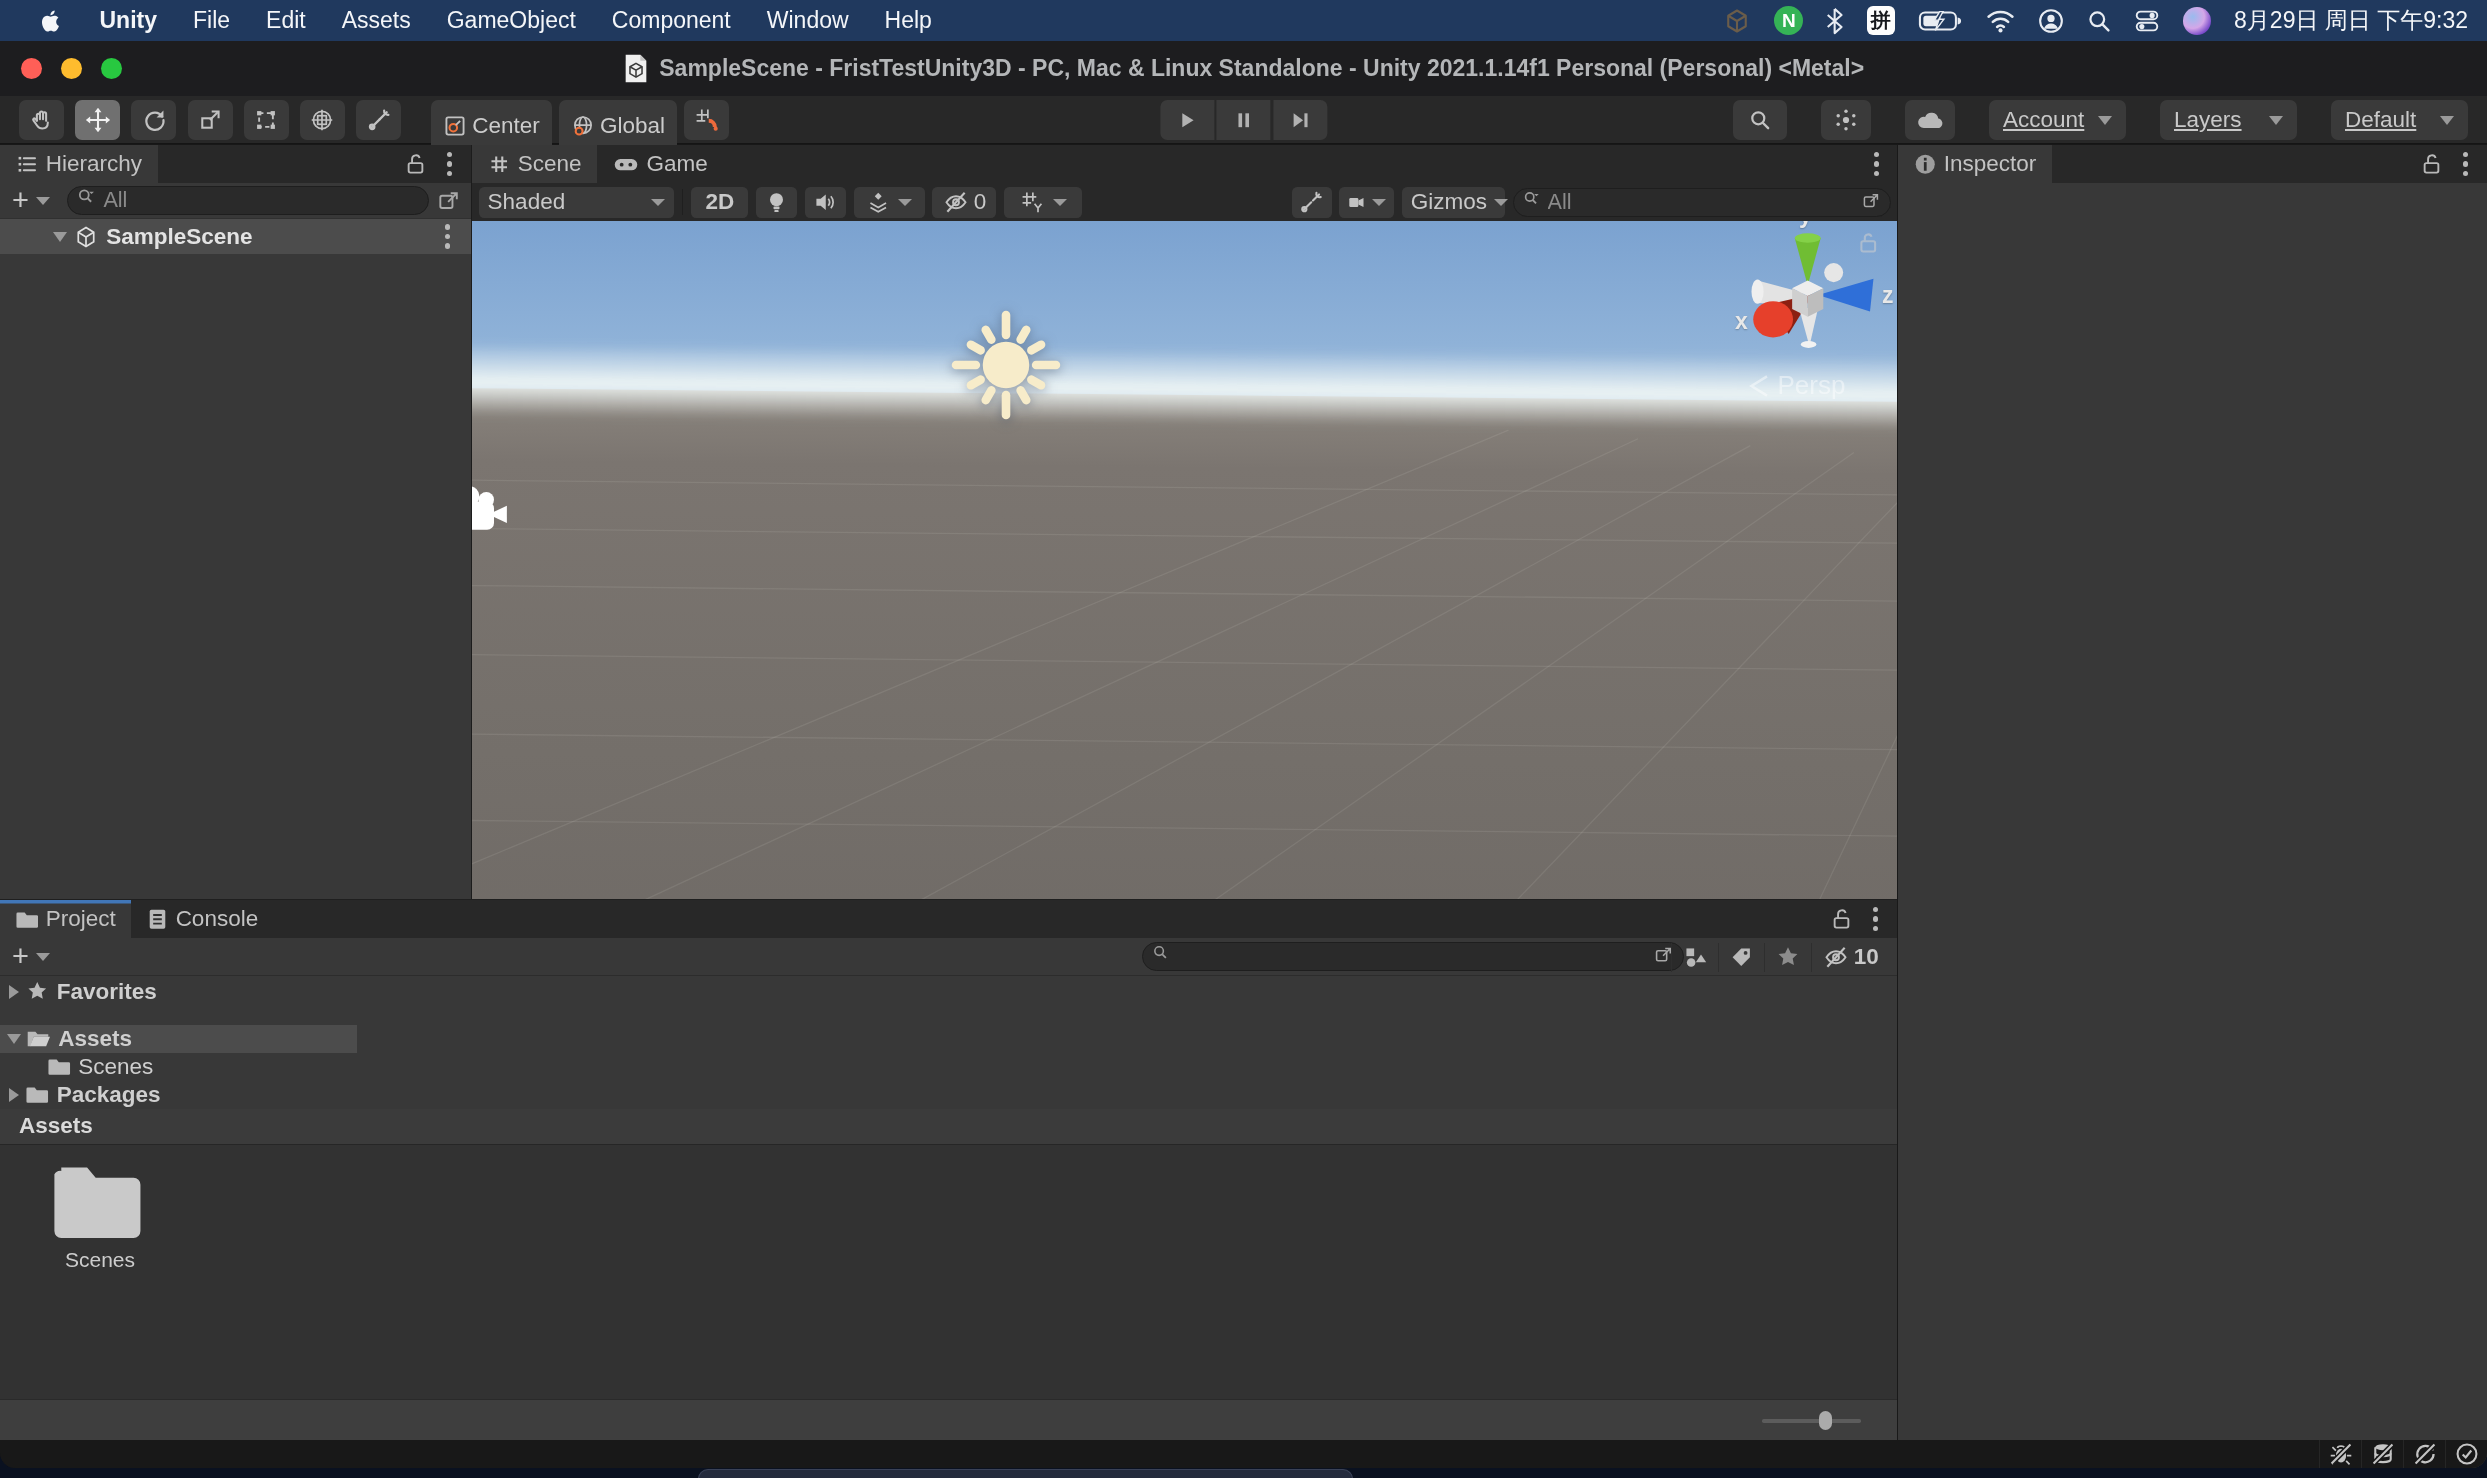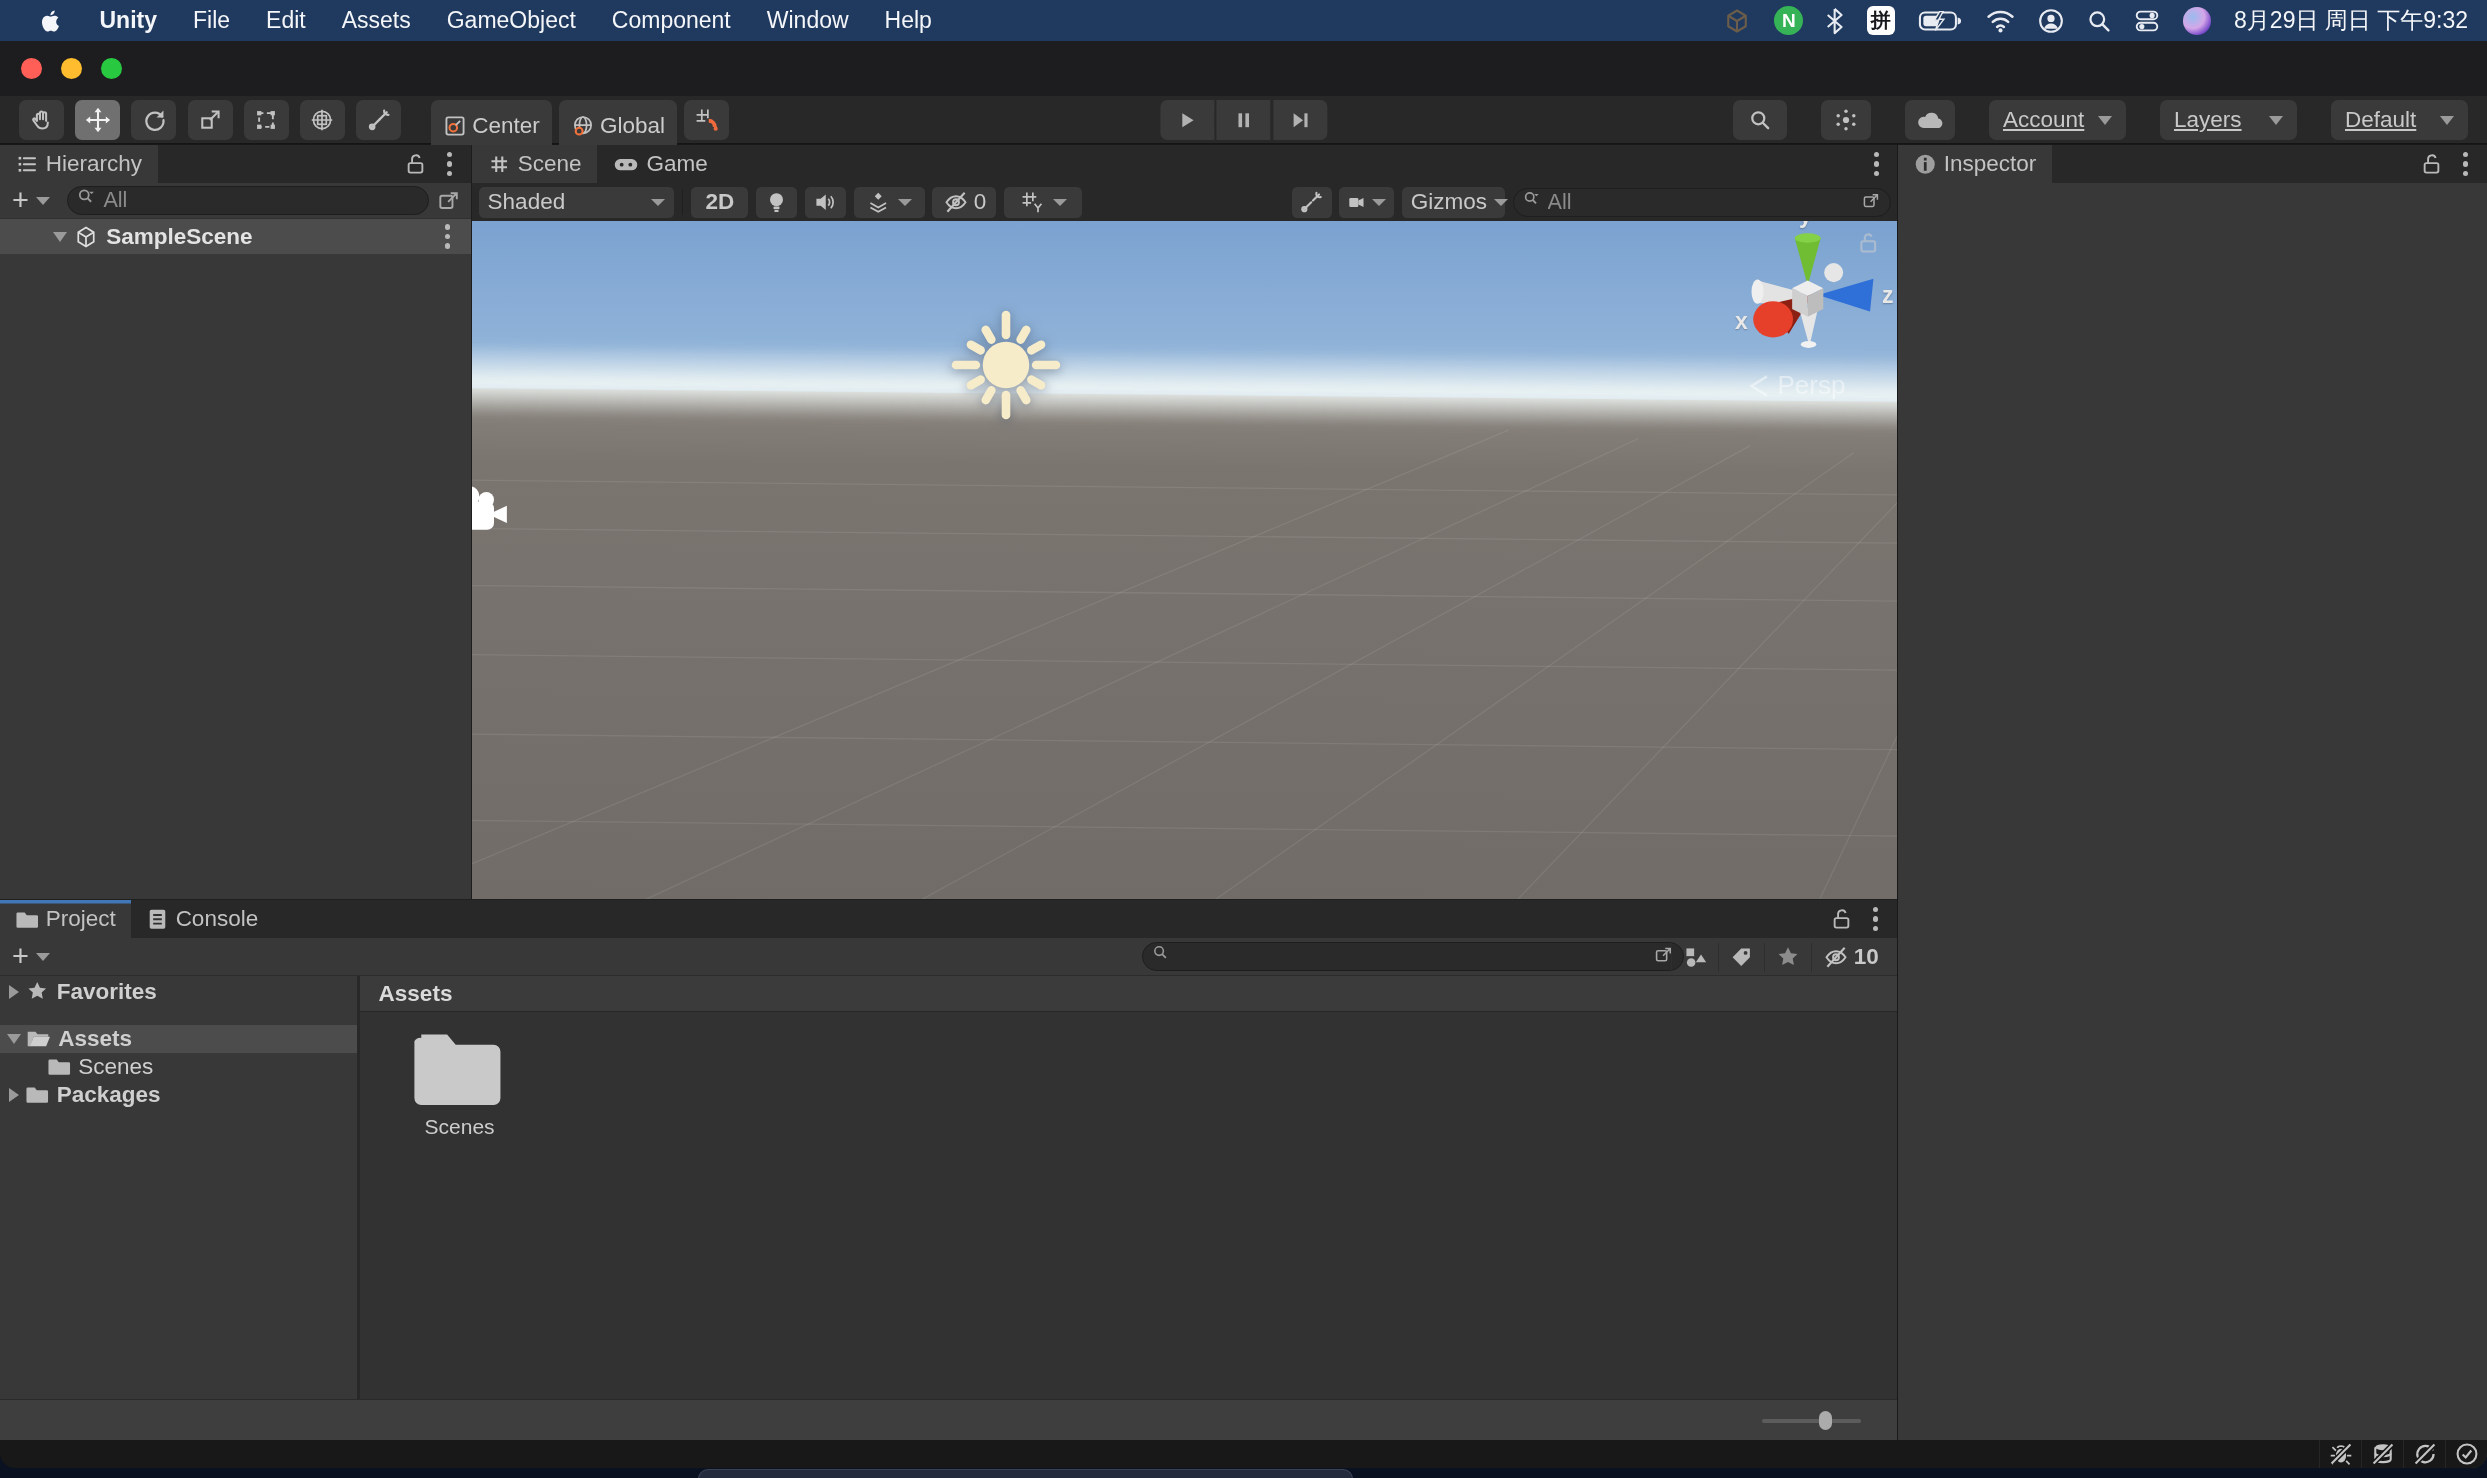--- a/index.html
+++ b/index.html
@@ -113,21 +113,21 @@
   .inspector { left:1897px; top:104px; width:590px; height:1469px; border-left:1.7px solid #191919; }
 
   
   .project { left:0; top:858px; width:1897px; height:541px; border-top:1.7px solid #1f1f1f; }
   .p-toolbar { position:absolute; top:38px; left:0; right:0; height:38px; background:#383838;
     display:flex; align-items:center; padding:0 8.6px; border-bottom:0.9px solid #2c2c2c; }
   .p-search { position:absolute; left:1142px; top:42px; width:542px; }
   .p-icons { position:absolute; right:7px; top:38px; height:38px; display:flex; align-items:center; }
   .p-icons .cell { height:29px; display:flex; align-items:center; justify-content:center;
     padding:0 11.2px; border-left:0.9px solid #2e2e2e; gap:4.3px; color:#c9c9c9;font-weight:bold; }
-  .p-body { position:absolute; top:76px; left:0; right:0; bottom:41px; display:flex; }
+  .p-body { position:absolute; top:76px; left:0; right:0; bottom:41px; display:flex;flex-direction:column; }
   .tree { width:357px; background:#383838; padding-top:1.7px; flex:none; }
   .tree-row { height:28px; display:flex; align-items:center; gap:7.8px; padding-left:8.6px;
     color:#cfcfcf; font-weight:700; }
   .tree-row.child { padding-left:48px; font-weight:400; }
   .tree-row.selected { background:#4c4c4c; }
   .tree-gap { height:19px; }
   .tri { width:0; height:0; border-top:7.8px solid transparent; border-bottom:7.8px solid transparent;
     border-left:10.4px solid #9a9a9a; flex:none; }
   .tri.open { transform:rotate(90deg); }
   .v-divider { width:2.6px; background:#282828; flex:none; }
@@ -235,20 +235,31 @@
   </div>
 
   <div class="window">
 
     <div class="titlebar">
       <div class="lights">
         <span class="light" style="background:#ff5f57"></span>
         <span class="light" style="background:#febc2e"></span>
         <span class="light" style="background:#28c840"></span>
       </div>
+      <div class="title-center">
+        <svg width="26" height="31" viewBox="0 0 30 36">
+          <path d="M3 2h17l7 7v25H3z" fill="#f0f0f0"></path>
+            <path d="M20 2l7 7h-7z" fill="#c4c4c4"></path>
+          <g fill="none" stroke="#3c3c3c" stroke-width="1.8">
+              <path d="M15 12l7 4v8l-7 4-7-4v-8z"></path>
+              <path d="M8 16l7 4 7-4M15 20v8"></path>
+            </g>
+        </svg>
+        <span class="title-text">SampleScene - FristTestUnity3D - PC, Mac &amp; Linux Standalone - Unity 2021.1.14f1 Personal (Personal) &lt;Metal&gt;</span>
+      </div>
     </div>
 
     <div class="toolbar">
       <div class="tools-left">
         <div class="btn tool-btn">
           <svg width="24" height="24" viewBox="0 0 28 28">
               <g fill="none" stroke="#c2c2c2" stroke-width="2.4" stroke-linecap="round">
                 <path d="M8 15V8.5a1.8 1.8 0 0 1 3.6 0M11.6 13V5.8a1.8 1.8 0 0 1 3.6 0M15.2 13V6.8a1.8 1.8 0 0 1 3.6 0V15"></path>
                 <path d="M8 14.5l-2-2c-1.4-1.2-3 .4-2 2l4.4 6.2c1.4 2 3 3.3 6 3.3 4.2 0 6.4-2.6 6.4-7"></path>
               </g>

